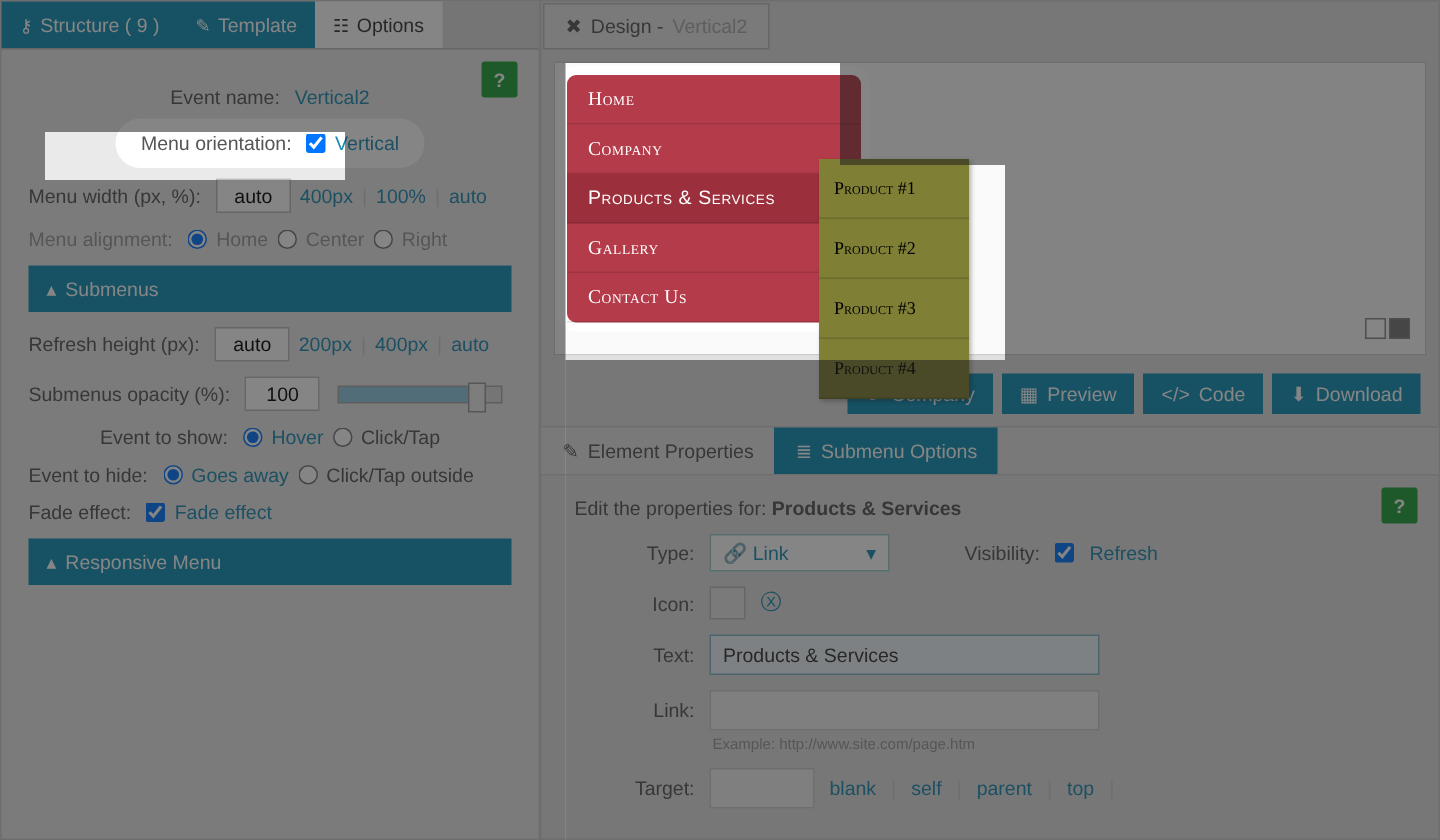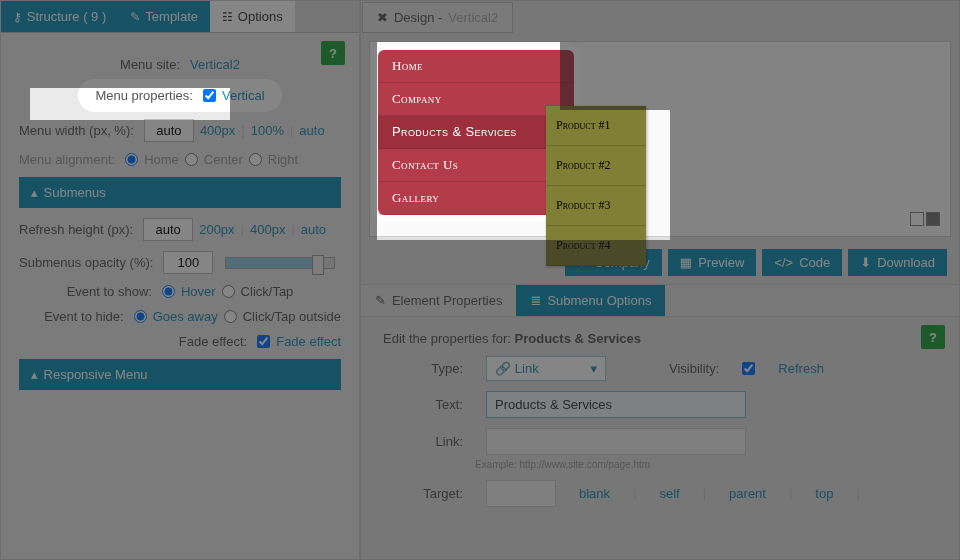--- a/index.html
+++ b/index.html
@@ -34,21 +34,21 @@
 .submenu div{color:#000000;padding:12px 10px;font-family:Georgia,serif;font-variant:small-caps;border-bottom:1px solid rgba(0,0,0,.15);cursor:pointer;font-size:12px}
 .swatches{position:absolute;right:10px;bottom:10px;display:flex;gap:2px}
 .swatches span{width:14px;height:14px;border:1px solid #888}
 .btnbar{display:flex;gap:6px;justify-content:flex-end;padding:4px 12px 8px}
 .btn{background:#0e8fb8;color:#fff;padding:6px 12px;display:flex;align-items:center;gap:6px;cursor:pointer;font-size:12px}
 .subtabs{display:flex;background:#e5e5e5;border-top:1px solid #ccc;border-bottom:1px solid #ccc}
 .subtab{padding:8px 14px;color:#555;display:flex;gap:6px;cursor:pointer}
 .subtab.active{background:#0e8fb8;color:#fff}
 .props{padding:14px 22px;position:relative;flex:1;overflow:hidden}
 .props .helpbtn{top:8px;right:14px}
-.prow{display:flex;align-items:center;margin:10px 0;gap:23px}
+.prow{display:flex;align-items:center;margin:10px 0;gap:10px}
 .prow .lbl{width:80px;text-align:right;color:#555}
 .select{border:1px solid #9cc;background:#fff;color:#1b8bb4;padding:4px 8px;width:120px;display:flex;justify-content:space-between;align-items:center}
 .textin{border:1px solid #7fb6c9;background:#eef7fa;padding:5px 8px;width:260px;color:#333}
 .textin.dis{background:#f2f2f2;color:#999;border-color:#ccc}
 .hint{font-size:10px;color:#999;margin-left:92px;margin-top:-6px}
 .iconbox{width:24px;height:22px;border:1px solid #bbb;background:#e8e8e8}
 .circle-x{color:#1b8bb4;font-size:14px;cursor:pointer}
 
 .ov{position:absolute;background:rgba(30,30,30,.54);pointer-events:none}
 </style>
@@ -67,26 +67,26 @@
           <span>Template</span>
         </div>
       <div class="tab plain active">
           <span class="ico">☷</span>
           <span>Options</span>
         </div>
     </div>
     <div class="content">
       <div class="helpbtn">?</div>
       <div class="row" style="justify-content:center">
-          <label>Menu site:</label> 
+          <label>Event name:</label> 
           <span class="link">Vertical2</span>
         </div>
       <div class="row" style="justify-content:center">
         <span class="orient-box">
-          <label>Menu properties:</label>
+          <label>Menu orientation:</label>
           <input type="checkbox" checked="" style="">
           <span class="link">Vertical</span>
         </span>
       </div>
       <div class="row">
           <label>Menu width (px, %):</label>
         <input class="inp" value="auto" style="">
         <span class="link">400px</span>
           <span class="sep">|</span>
         <span class="link">100%</span>
@@ -121,28 +121,28 @@
         <input class="inp" value="100" style="">
         <span class="slider"></span>
         </div>
       <div class="row" style="justify-content:center">
           <label>Event to show:</label>
         <input type="radio" checked="" style="">
           <span class="link">Hover</span>
         <input type="radio" style="">
           <span>Click/Tap</span>
         </div>
-      <div class="row" style="justify-content:flex-end">
+      <div class="row" style="justify-content:flex-start">
           <label>Event to hide:</label>
         <input type="radio" checked="" style="">
           <span class="link">Goes away</span>
         <input type="radio" style="">
           <span>Click/Tap outside</span>
         </div>
-      <div class="row" style="justify-content:flex-end">
+      <div class="row" style="justify-content:flex-start">
           <label>Fade effect:</label>
         <input type="checkbox" checked="" style="">
         <span class="link">Fade effect</span>
         </div>
 
       <div class="section-hdr" style="margin-bottom:0">
           <span>▴</span>
           <span>Responsive Menu</span>
         </div>
     </div>
@@ -152,22 +152,22 @@
     <div class="design-tab">
         <span>✖</span>
         <span>Design -</span> 
         <span style="color:#aaa">Vertical2</span>
       </div>
     <div class="canvas">
       <div class="menu">
         <div class="menu-item">Home</div>
         <div class="menu-item">Company</div>
         <div class="menu-item sel"><span>Products &amp; Services</span><span class="arrow">▶</span></div>
+        <div class="menu-item">Gallery</div>
         <div class="menu-item">Contact Us</div>
-        <div class="menu-item">Gallery</div>
         <div class="submenu">
           <div>Product #1</div>
           <div>Product #2</div>
           <div>Product #3</div>
           <div>Product #4</div>
         </div>
       </div>
       <div class="swatches">
           <span style="background:#fff"></span>
           <span style="background:#777"></span>
@@ -208,20 +208,25 @@
           <span class="lbl">Type:</span>
         <div class="select">
             <span><span>🔗</span> <span>Link</span></span>
             <span style="color:#1b8bb4">▾</span>
           </div>
         <span style="margin-left:40px;color:#555">Visibility:</span>
         <input type="checkbox" checked="" style="">
         <span class="link">Refresh</span>
         </div>
       <div class="prow">
+          <span class="lbl">Icon:</span>
+        <span class="iconbox"></span>
+        <span class="circle-x">ⓧ</span>
+        </div>
+      <div class="prow">
           <span class="lbl">Text:</span>
         <input class="textin" value="Products &amp; Services" style="">
         </div>
       <div class="prow">
           <span class="lbl">Link:</span>
         <input class="textin dis" style="">
         </div>
       <div class="hint">Example: http://www.site.com/page.htm</div>
       <div class="prow">
           <span class="lbl">Target:</span>

